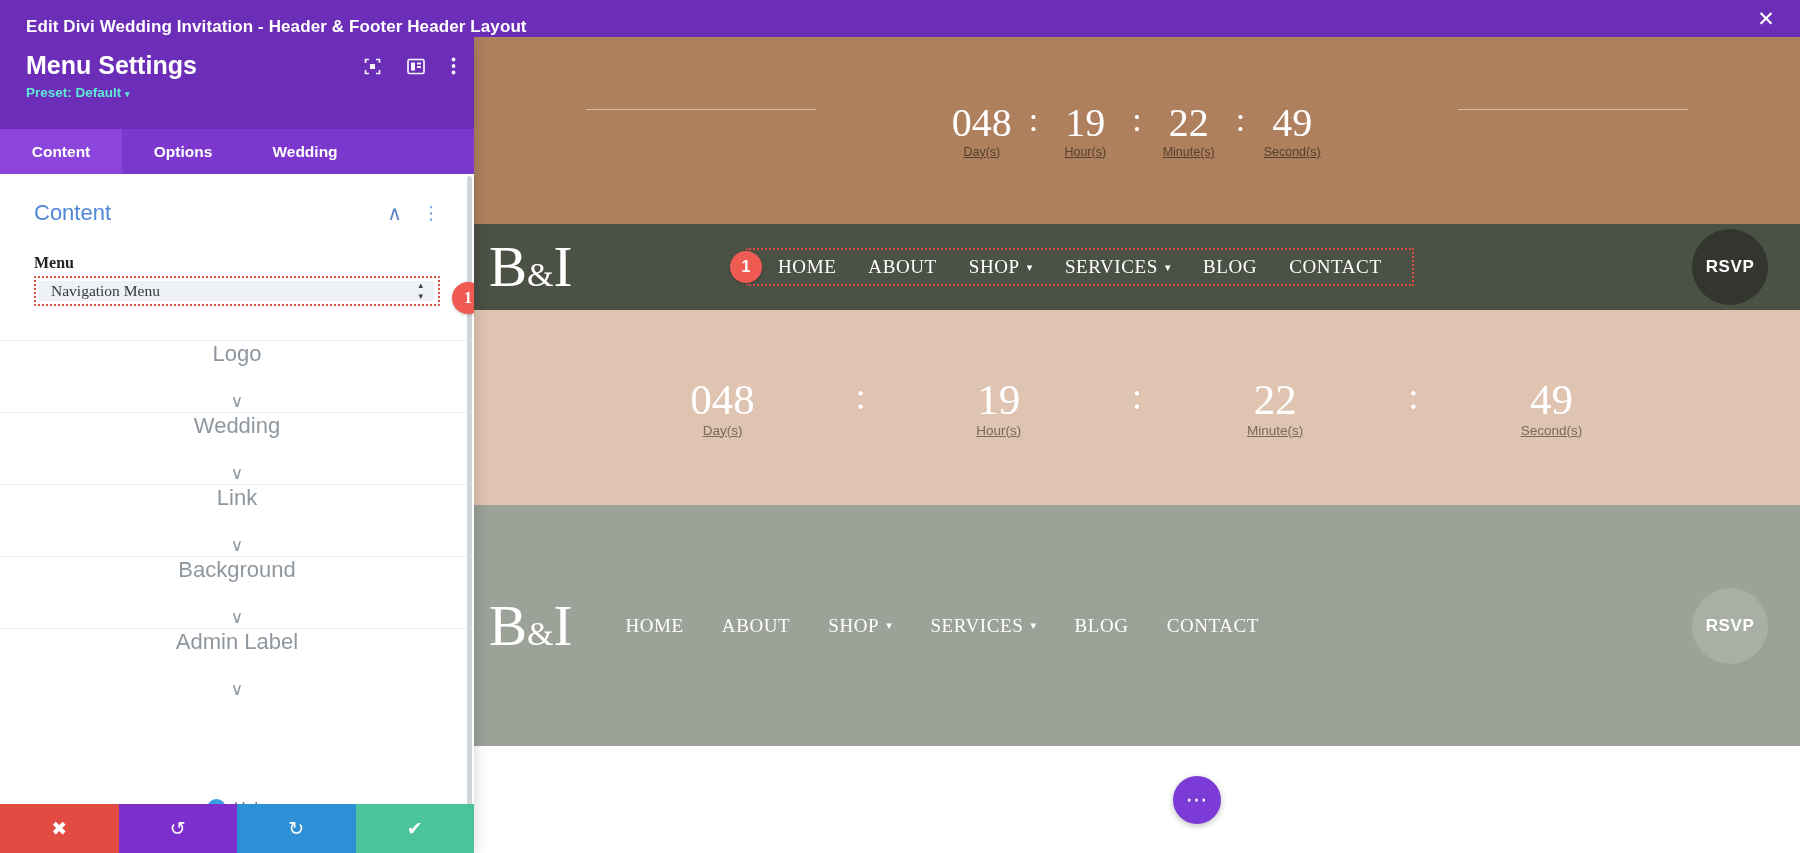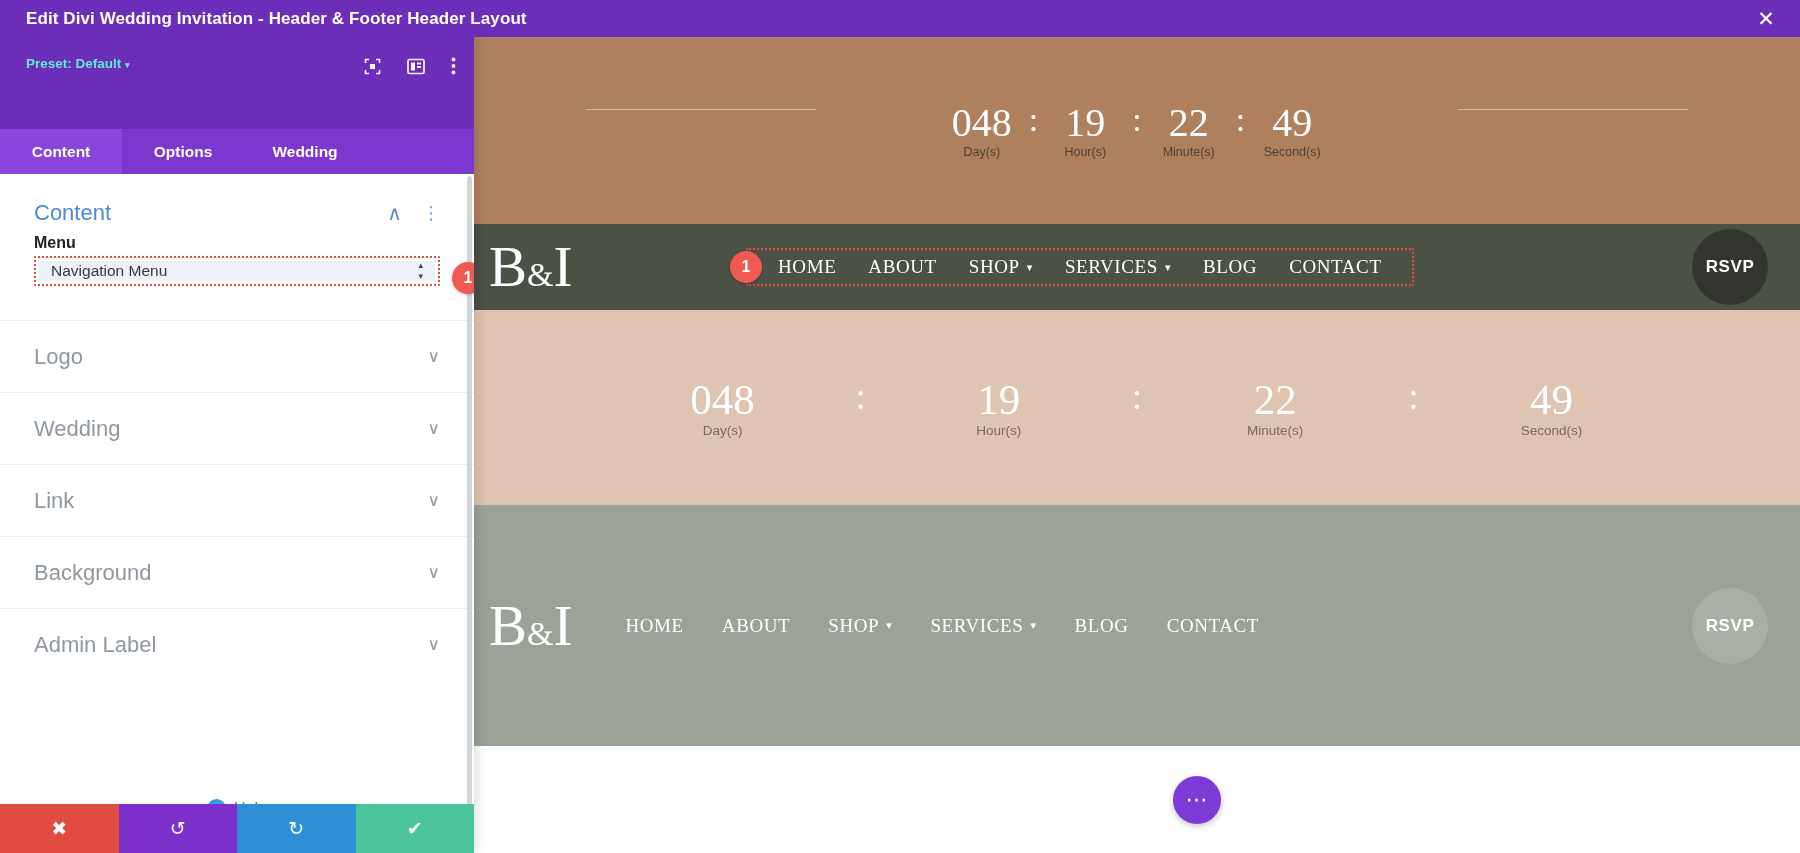--- a/index.html
+++ b/index.html
@@ -12,21 +12,21 @@
 
   
   #app {
     position: relative;
     width: 1800px; height: 853px;
   }
   .titlebar {
     position: absolute; top: 0; left: 0;
     width: 1800px; height: 37px;
     background: #6C2EB9;
-    display: flex; align-items: center;
+    display: flex; align-items: flex-end;
     z-index: 40;
   }
   .titlebar-text {
     color: #ffffff;
     font-size: 17px;
     font-weight: bold;
     margin-left: 26px;
     letter-spacing: .1px;
     white-space: nowrap;
   }
@@ -135,21 +135,21 @@
   .section-open-head {
     display: flex; align-items: center; justify-content: space-between;
   }
   .section-open-title {
     color: #4f87d6; font-size: 22px;
   }
   .section-open-tools { display: flex; align-items: center; gap: 20px; }
   .chev-up { color: #5f86c4; font-size: 20px; line-height: 1; }
   .dots-v { color: #6f9ad8; font-size: 18px; line-height: 1; letter-spacing: 0; }
 
-  .field-group { margin-top: 8px; }
+  .field-group { margin-top: 28px; font-family: Liberation Serif, serif; }
   .field-label {
     font-size: 16px; color: #222; font-weight: 600;
     margin-bottom: 4px;
   }
   .select-wrap {
     position: relative;
     border: 2px dotted #E04A3F;
     padding: 3px;
     border-radius: 2px;
   }
@@ -179,20 +179,21 @@
   .badge-panel { right: -46px; top: 4px; }
 
   .divider-gap { height: 34px; }
 
   .acc-row {
     height: 72px;
     display: flex; align-items: center; justify-content: space-between;
     padding: 0 34px;
     border-top: 1px solid #eceff2;
     cursor: pointer;
+    flex-direction: column;
   }
   .acc-title { color: #8f979f; font-size: 22px; }
   .acc-chev { color: #8f979f; font-size: 17px; }
 
   .help-row {
     position: absolute;
     left: 0; bottom: 35px; width: 100%;
     display: flex; align-items: center; justify-content: center; gap: 8px;
   }
   .help-icon {
@@ -251,20 +252,21 @@
   .cd-unit { text-align: center; padding: 0 2px; min-width: 78px; }
   .cd-num {
     font-family: "Liberation Serif", serif;
     color: #ffffff;
     line-height: 1;
   }
   .cd-lab {
     font-family: "Liberation Sans", sans-serif;
     font-size: 12.5px;
     margin-top: 2px;
+    text-decoration: underline;
   }
   .cd-sep {
     font-family: "Liberation Serif", serif;
     color: #ffffff;
     line-height: 1;
     padding: 0 8px;
   }
   
   .band-countdown-top .cd-num { font-size: 40px; }
   .band-countdown-top .cd-sep { font-size: 34px; }
@@ -495,20 +497,21 @@
     </div>
 
     <div class="band-footer">
       <div class="dots-fab">⋯</div>
     </div>
   </div>
 
   <div class="panel">
 
     <div class="panel-header">
+      <div class="panel-title">Menu Settings</div>
       <div class="panel-preset"><span>Preset: Default</span> <span class="caret">▾</span></div>
 
       <div class="panel-header-icons">
         <span class="hdr-icon">
           <svg width="17" height="17" viewBox="0 0 17 17">
               <g fill="none" stroke="#ffffff" stroke-width="1.6">
             <path d="M1.5 5V1.5H5"></path>
                 <path d="M12 1.5h3.5V5"></path>
                 <path d="M15.5 12v3.5H12"></path>
                 <path d="M5 15.5H1.5V12"></path>

